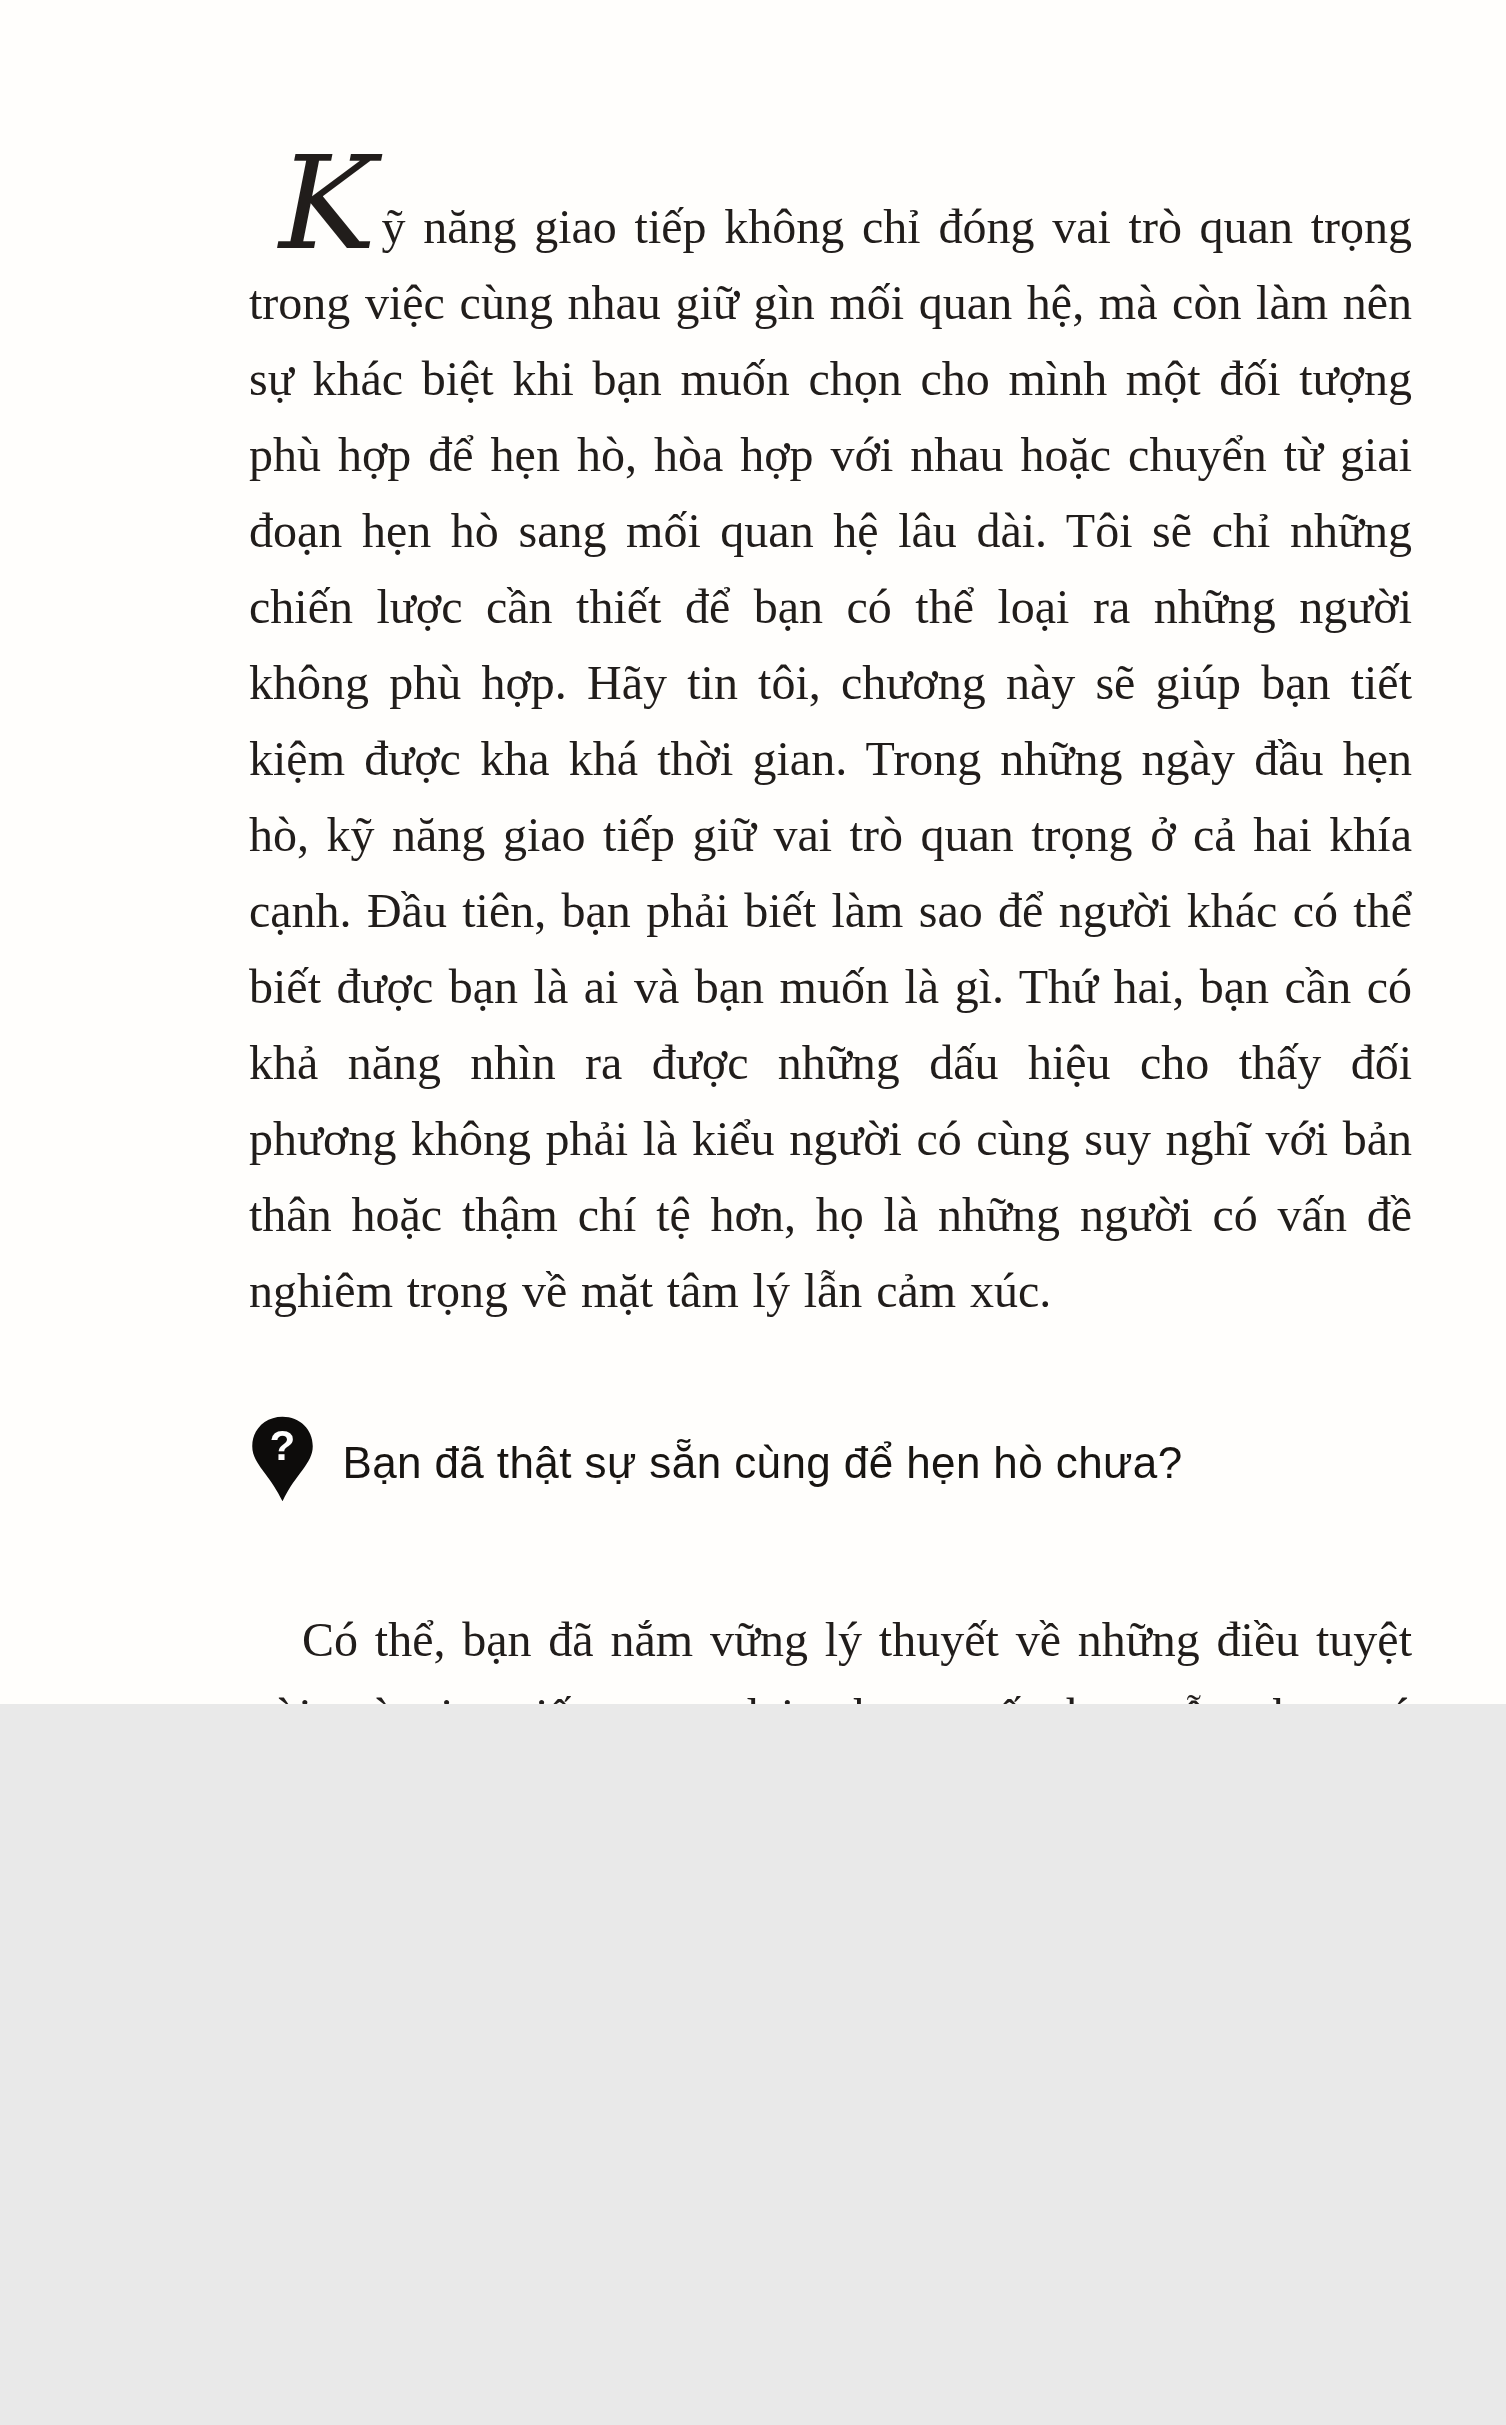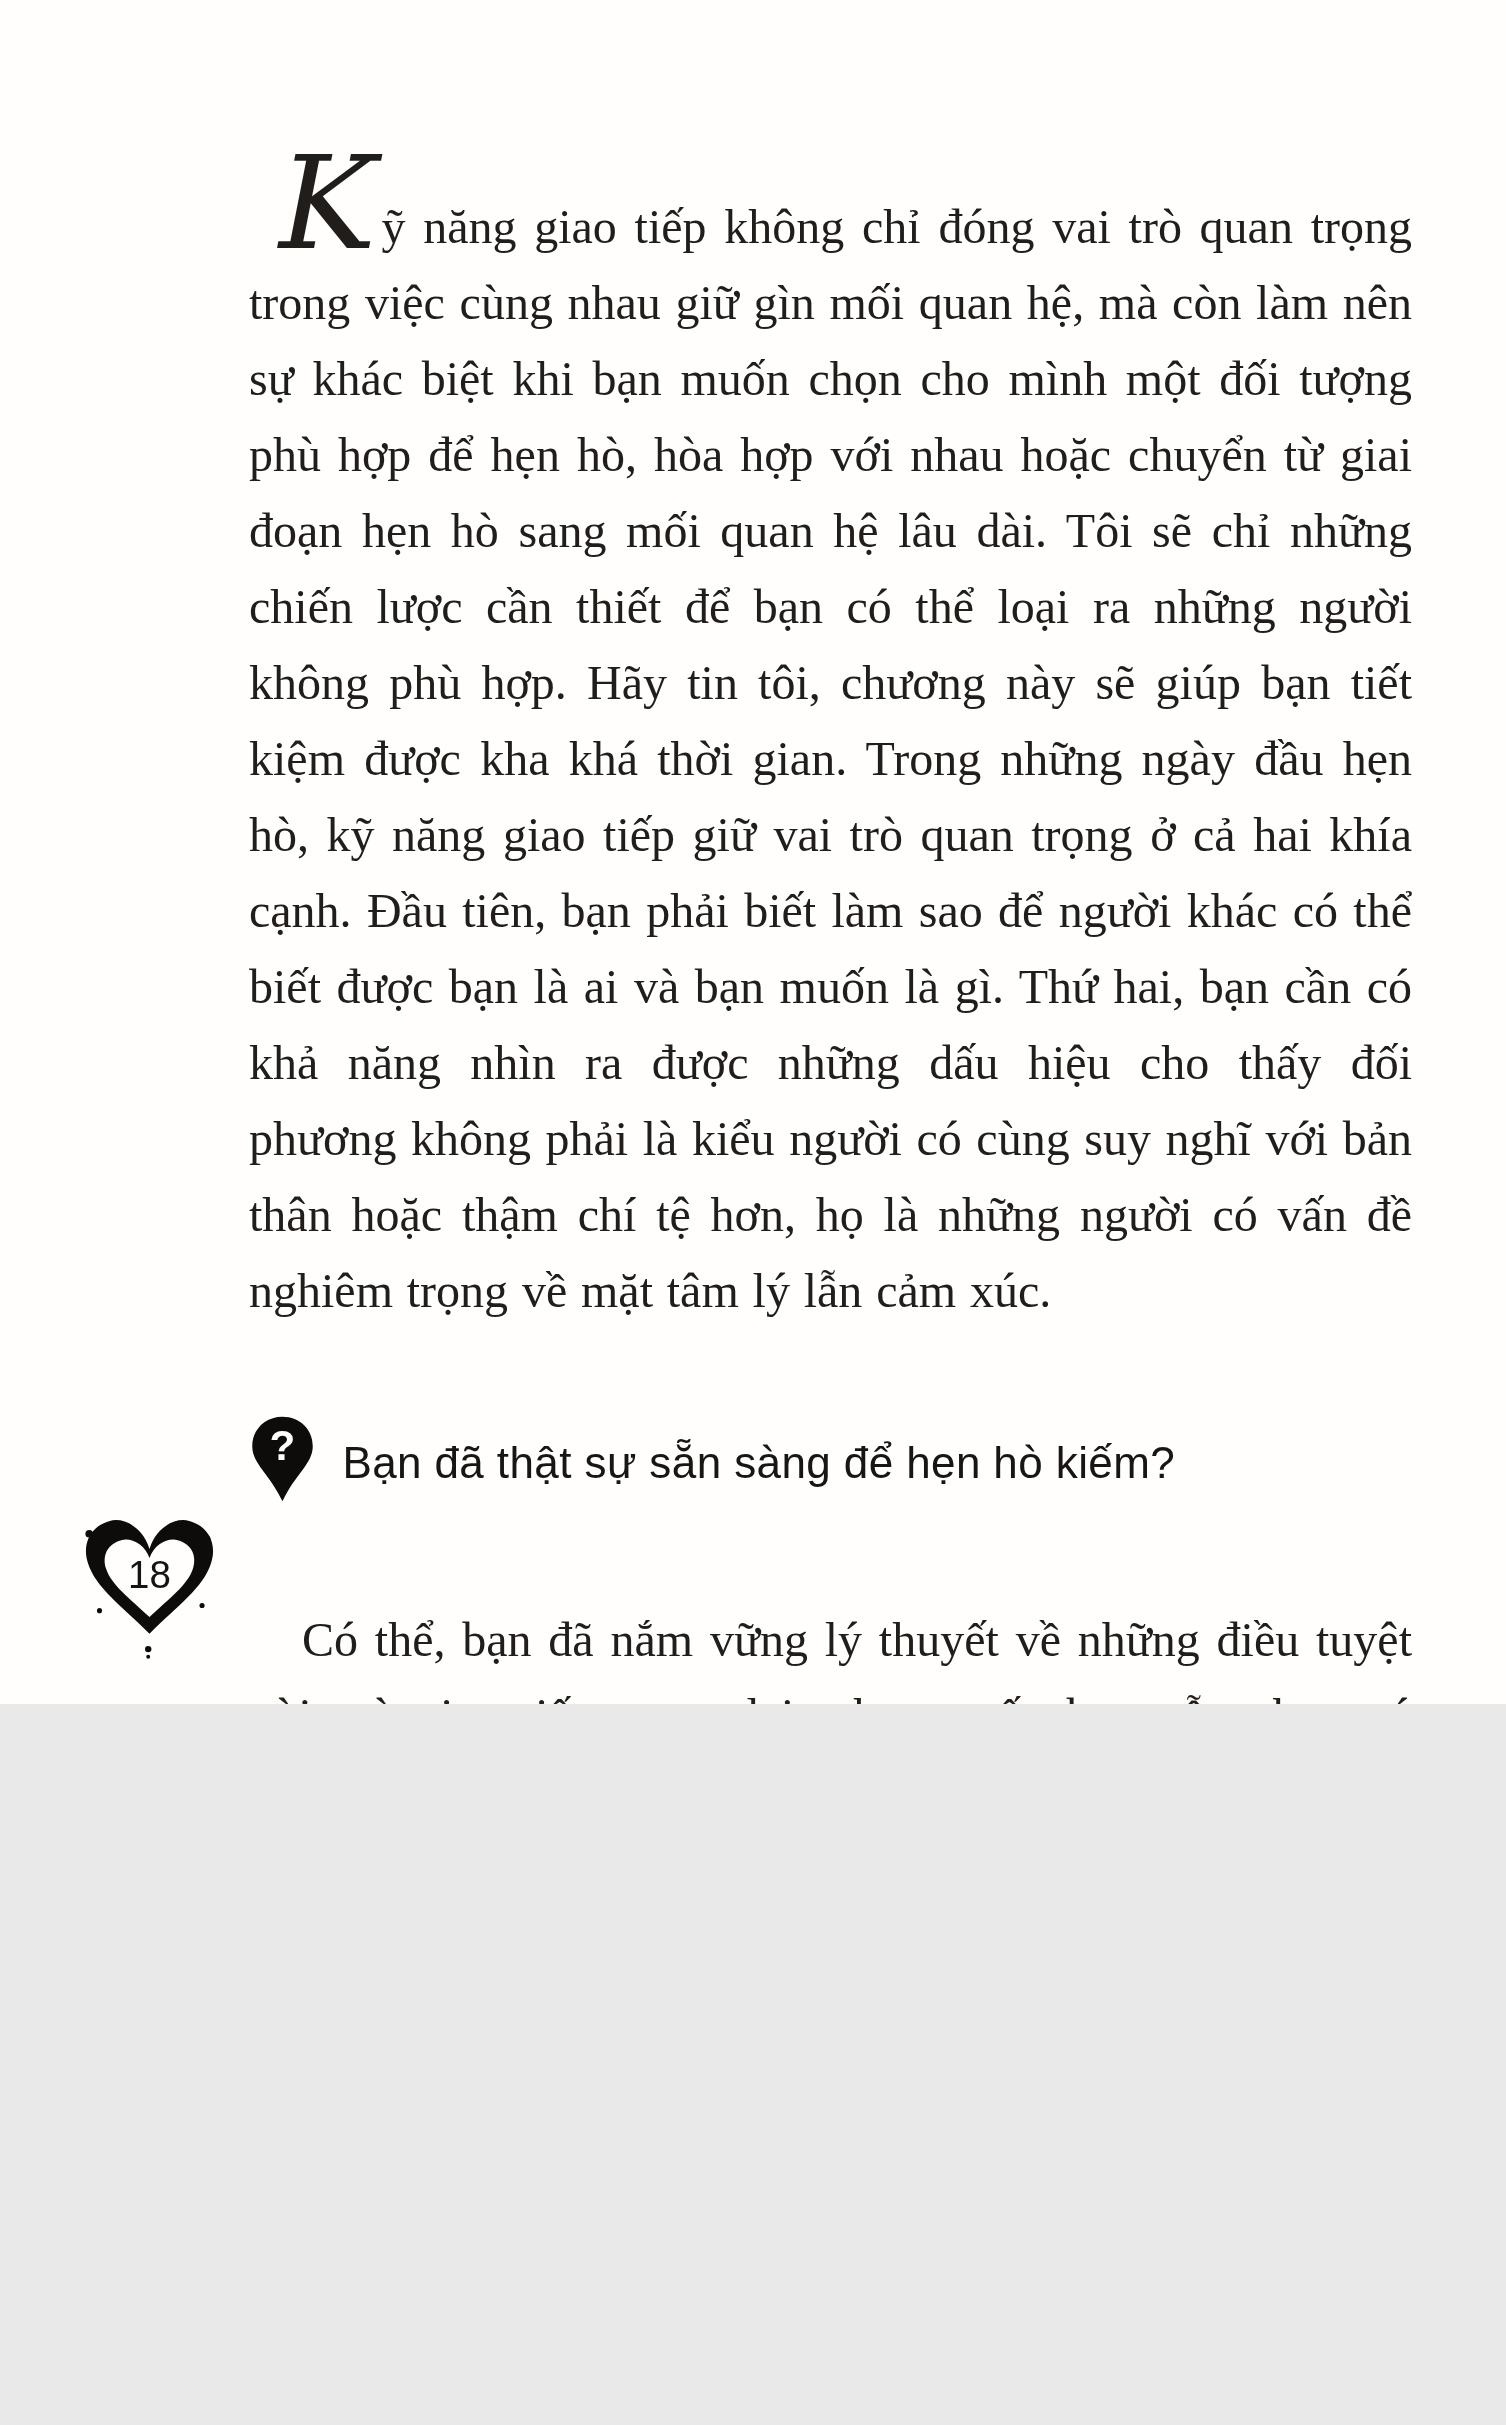--- a/index.html
+++ b/index.html
@@ -76,38 +76,22 @@
 
   <div class="content">
 
     <p class="para para1"><span class="dropcap">K</span><span>ỹ năng giao tiếp không chỉ đóng vai trò quan trọng trong việc cùng nhau giữ gìn mối quan hệ, mà còn làm nên sự khác biệt khi bạn muốn chọn cho mình một đối tượng phù hợp để hẹn hò, hòa hợp với nhau hoặc chuyển từ giai đoạn hẹn hò sang mối quan hệ lâu dài. Tôi sẽ chỉ những chiến lược cần thiết để bạn có thể loại ra những người không phù hợp. Hãy tin tôi, chương này sẽ giúp bạn tiết kiệm được kha khá thời gian. Trong những ngày đầu hẹn hò, kỹ năng giao tiếp giữ vai trò quan trọng ở cả hai khía cạnh. Đầu tiên, bạn phải biết làm sao để người khác có thể biết được bạn là ai và bạn muốn là gì. Thứ hai, bạn cần có khả năng nhìn ra được những dấu hiệu cho thấy đối phương không phải là kiểu người có cùng suy nghĩ với bản thân hoặc thậm chí tệ hơn, họ là những người có vấn đề nghiêm trọng về mặt tâm lý lẫn cảm xúc.</span></p>
 
     <div class="question-row">
       <svg class="pin-icon" viewBox="0 0 72 96">
         <path d="M36 2 C17 2 3 16 3 34 C3 53 21 63 36 94 C51 63 69 53 69 34 C69 16 55 2 36 2 Z" fill="#0d0c0b"></path>
         <text x="36" y="49" text-anchor="middle" font-size="46" font-weight="bold" font-family="Liberation Sans, sans-serif" fill="#ffffff">?</text>
       </svg>
-      <div class="question-text">Bạn đã thật sự sẵn sàng để hẹn hò kiếm?</div>
+      <div class="question-text">Bạn đã thật sự sẵn cùng để hẹn hò chưa?</div>
     </div>
 
     <p class="para para2">Có thể, bạn đã nắm vững lý thuyết về những điều tuyệt vời mà giao tiếp mang lại, nhưng nếu bạn vẫn chưa có cách tiếp cận phù hợp khi hẹn hò thì chẳng thể tiến được bao xa. Trước khi tìm nhìn</p>
 
   </div>
 
-  <div class="page-num-heart">
-    <svg viewBox="0 0 110 116">
-
-      <circle cx="8" cy="18" r="3" fill="#0d0c0b"></circle>
-      <circle cx="100" cy="22" r="2.5" fill="#0d0c0b"></circle>
-      <circle cx="16" cy="78" r="2" fill="#0d0c0b"></circle>
-      <circle cx="96" cy="74" r="2" fill="#0d0c0b"></circle>
-      <circle cx="54" cy="108" r="2.5" fill="#0d0c0b"></circle>
-      <circle cx="54" cy="114" r="1.5" fill="#0d0c0b"></circle>
-
-      <path d="M55 30 C50 13 35 5 24 8 C9 12 2 26 7 41 C13 60 33 74 55 96 C77 74 97 60 103 41 C108 26 101 12 86 8 C75 5 60 13 55 30 Z" fill="#0d0c0b"></path>
-
-      <path d="M55 37 C51 26 41 21 33 23 C22 26 18 35 21 45 C25 58 40 69 55 83 C70 69 85 58 89 45 C92 35 88 26 77 23 C69 21 59 26 55 37 Z" fill="#fffefc"></path>
-      <text class="heart-number" x="55" y="60" text-anchor="middle">18</text>
-    </svg>
-  </div>
 
 </div>
 
 
 </body></html>

